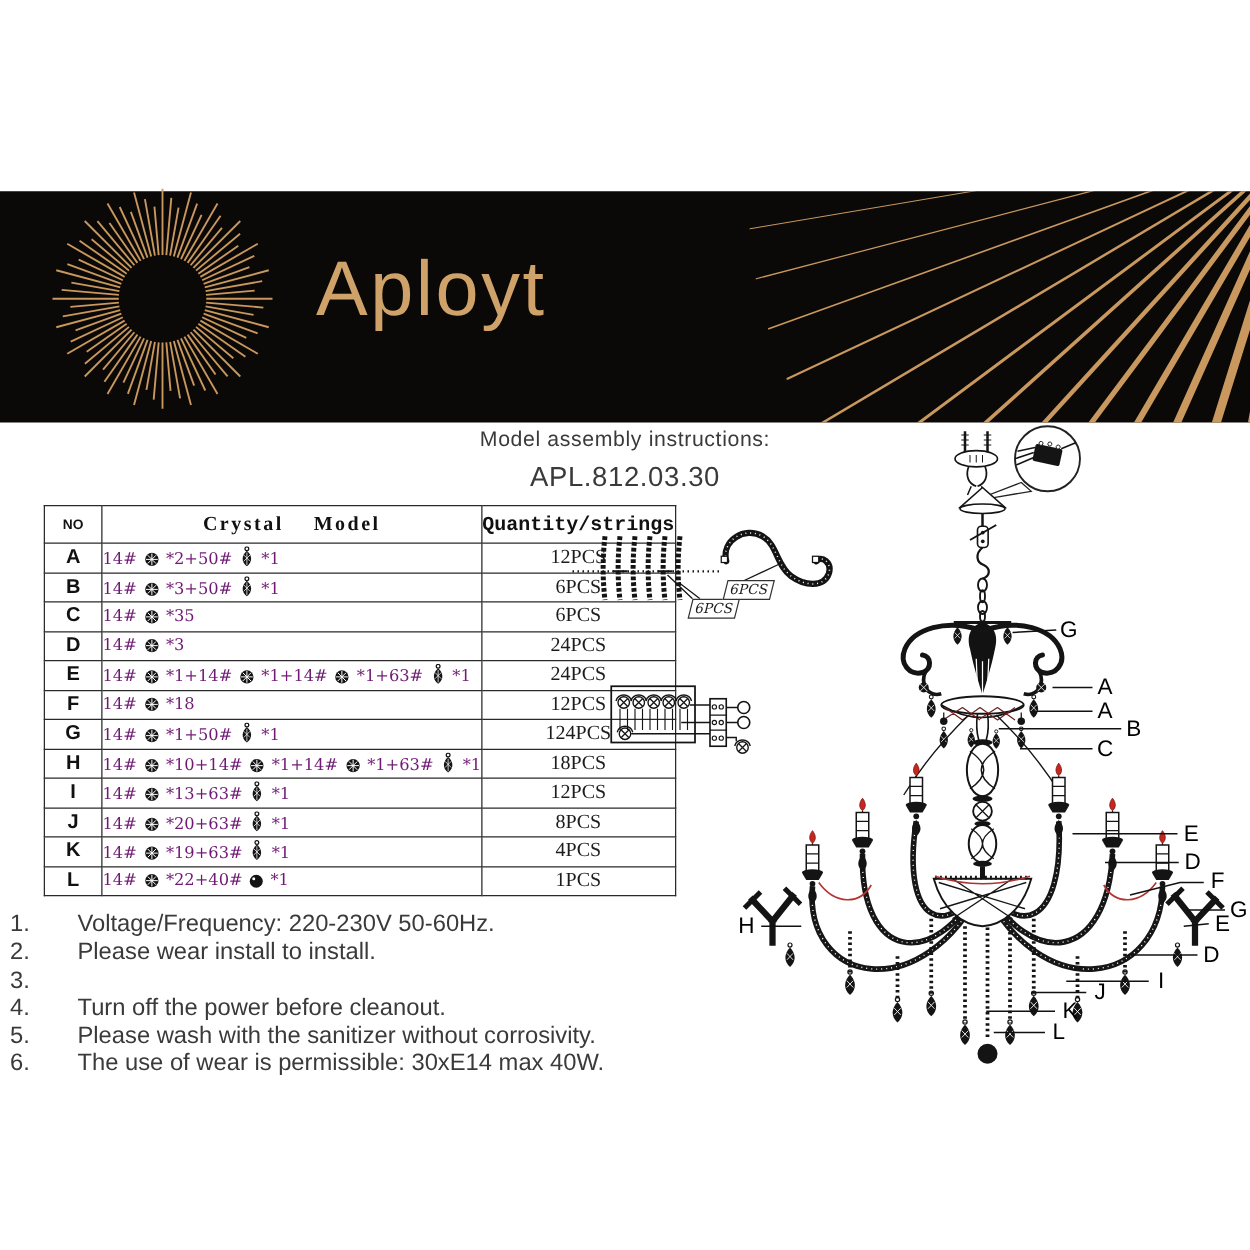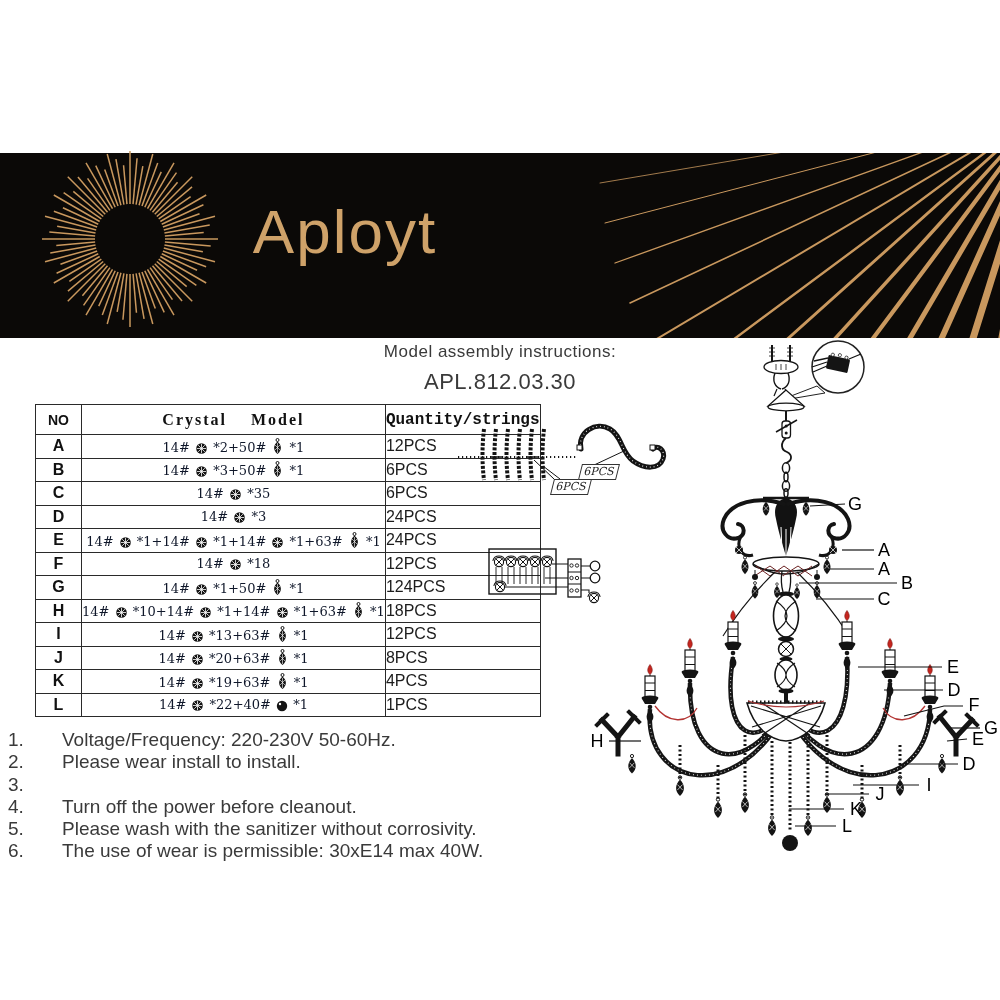--- a/index.html
+++ b/index.html
@@ -13,28 +13,28 @@
   .banner-rays{position:absolute;right:0;top:0;width:430px;height:185px;}
   
   .title-line{position:absolute;left:0;width:1000px;text-align:center;color:#3a3a3a;}
   .title-1{top:342px;font-size:17px;letter-spacing:.5px;}
   .title-2{top:369px;font-size:22px;letter-spacing:.5px;}
   
   table.parts{position:absolute;left:35px;top:404px;border-collapse:collapse;background:#fff;}
   table.parts th,table.parts td{border:1.3px solid #2a2a2a;padding:0;}
   table.parts tr{height:23.5px;}
   table.parts tr.hdr{height:30px;}
-  th.h-no{width:45px;font-family:"Liberation Sans",sans-serif;font-size:14px;font-weight:bold;color:#111;}
+  th.h-no{width:45px;font-family:"Liberation Sans",sans-serif;font-size:11px;font-weight:bold;color:#111;}
   th.h-model{width:244px;font-family:Liberation Serif, serif;font-size:16px;font-weight:600;
       letter-spacing:2px;white-space:pre;color:#111;}
   th.h-qty{width:95px;font-family:"Liberation Mono",monospace;font-size:16px;font-weight:600;color:#111;}
   td.c-no{text-align:center;font-family:"Liberation Sans",sans-serif;font-size:16px;font-weight:600;color:#111;}
-  td.c-model{font-family:"DejaVu Serif",serif;font-size:13px;color:#0f172a;padding-left:9px;white-space:nowrap;text-align:center;}
+  td.c-model{font-family:"DejaVu Serif",serif;font-size:13px;color:#701a75;padding-left:9px;white-space:nowrap;}
   td.c-model svg{vertical-align:-3px;margin:0 1px;}
-  td.c-qty{text-align:left;font-family:Liberation Sans, sans-serif;font-size:16px;color:#1c1c1c;}
+  td.c-qty{text-align:center;font-family:Liberation Serif, serif;font-size:16px;color:#1c1c1c;}
   
   .instructions{position:absolute;left:8px;top:729px;width:480px;color:#3a3a3a;}
   .instr-row{display:flex;line-height:22.3px;font-size:19px;}
   .instr-num{width:54px;flex:none;}
   
   .diagram-svg{position:absolute;left:0;top:0;width:1000px;height:1000px;pointer-events:none;}
   .dlabel{position:absolute;transform:translate(-50%,-50%);font-size:18px;color:#000;
       font-family:"Liberation Sans",sans-serif;z-index:3;}
   .tag{position:absolute;border:1px solid #333;background:#fff;color:#1c1c1c;
       font-family:"DejaVu Serif",serif;font-size:11px;line-height:12px;padding:1px 3px;

